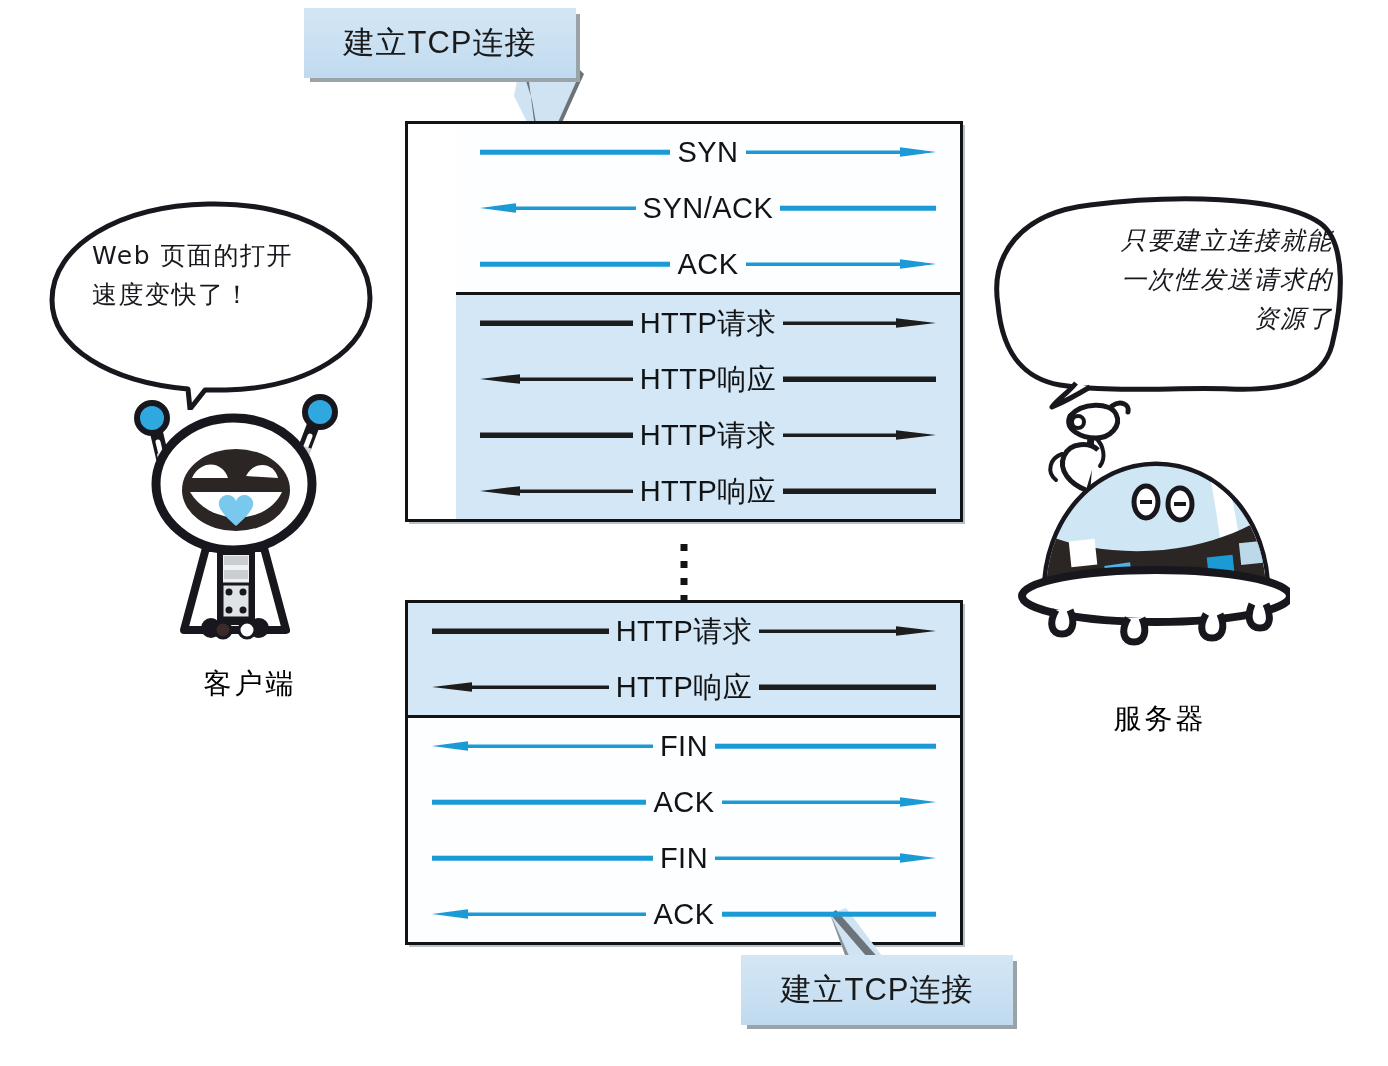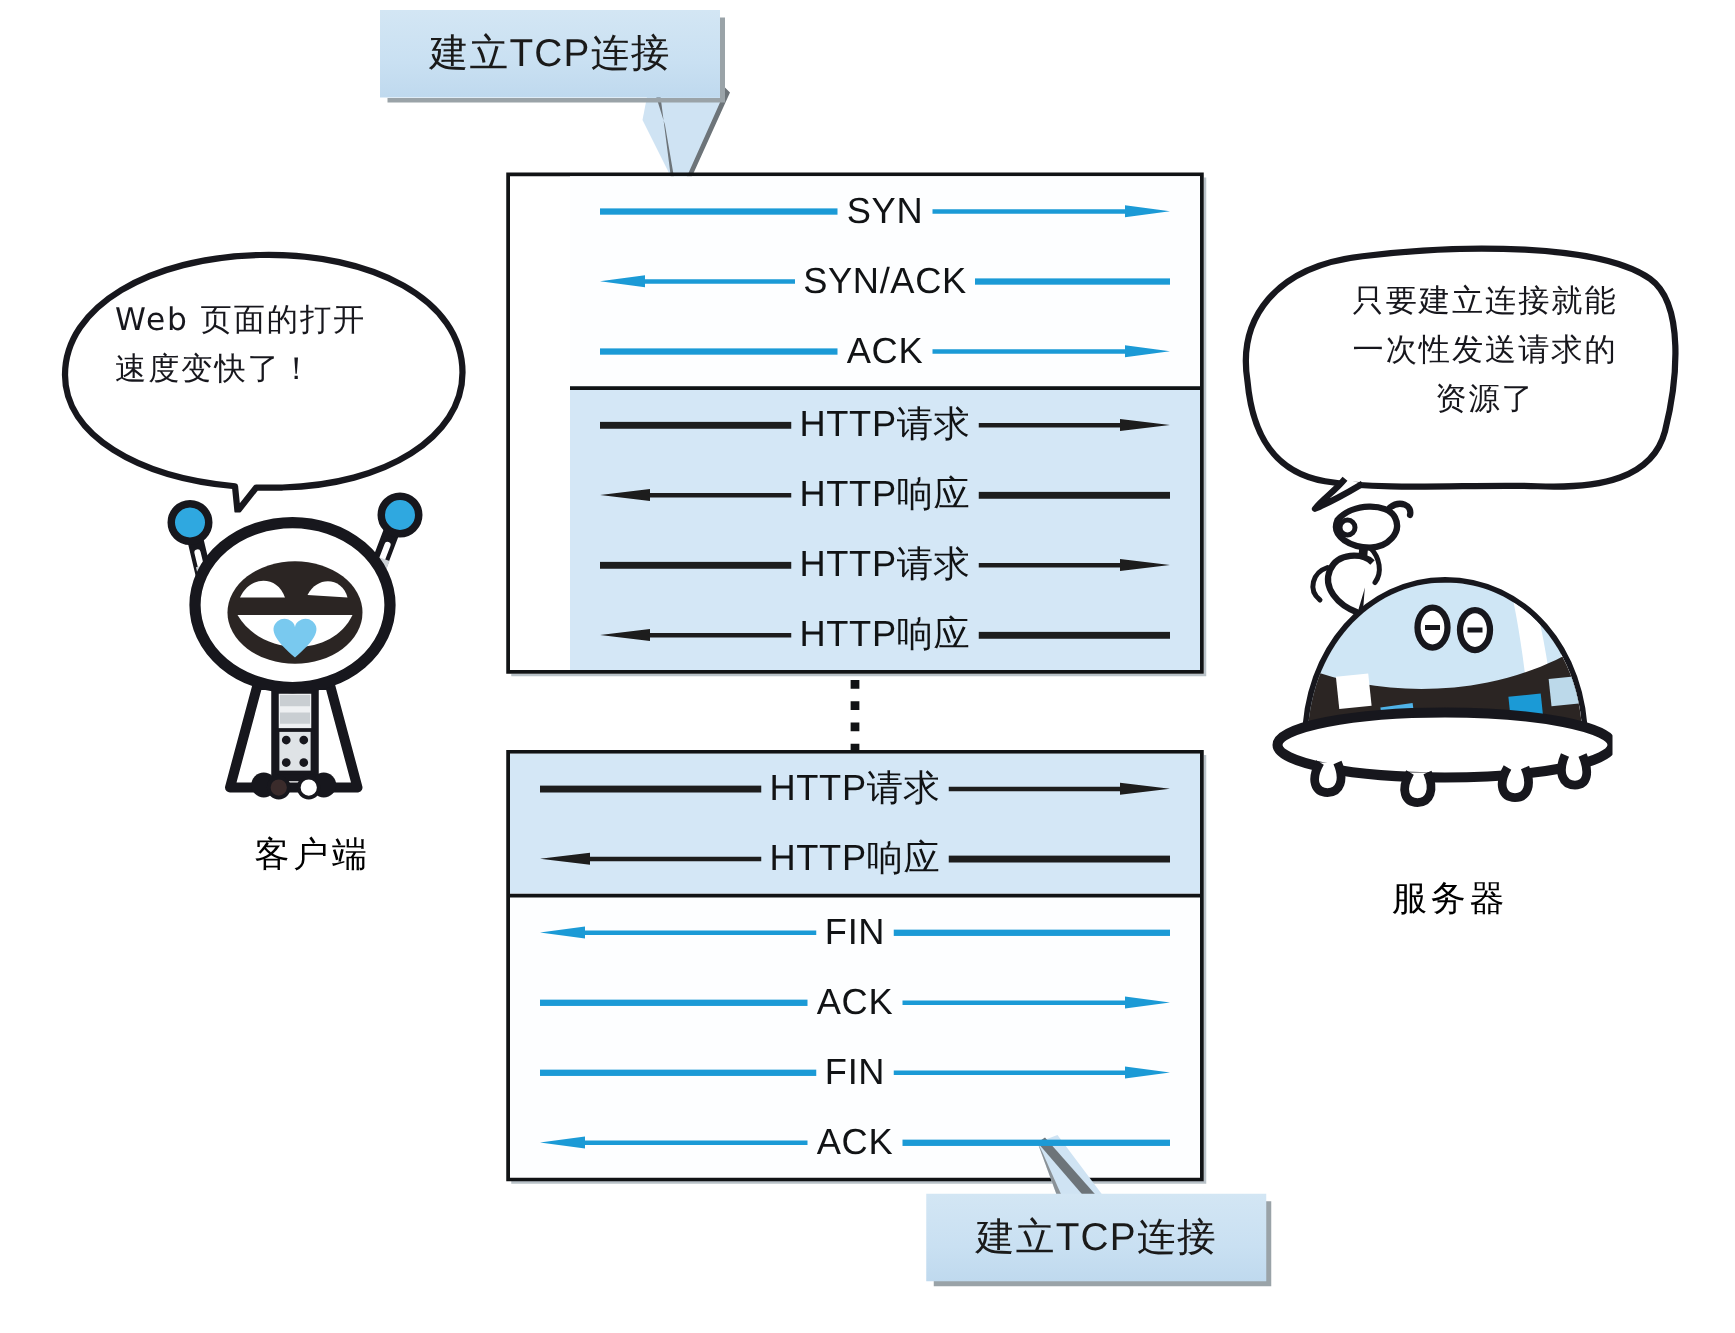--- a/index.html
+++ b/index.html
@@ -143,21 +143,22 @@
   #bubble-left-text {
     left: 92px;
     top: 237px;
     width: 250px;
     text-align: left;
   }
   #bubble-right-text {
     left: 1043px;
     top: 222px;
     width: 290px;
-    text-align: center;
+    text-align: right;
+    font-style: italic;
   }
 
   
   .figure-caption {
     position: absolute;
     font-size: 28px;
     letter-spacing: 3px;
     color: #000000;
     font-family: "Liberation Sans", "DejaVu Sans", sans-serif;
     text-align: center;
@@ -178,21 +179,21 @@
     <polygon points="50,5 110,5 110,20 74,96 44,36" fill="#cfe3f3" stroke="none"></polygon>
     <polygon points="52,8 58,14 68,92 72,98 62,40" fill="#6d7479"></polygon>
     <polygon points="108,8 114,14 76,98 72,98 106,22" fill="#6d7479"></polygon>
   </svg>
   <div class="callout" id="callout-top">
     <span>建立TCP连接</span>
   </div>
 
   <div id="sequence-frame">
 
-    <div class="seq-group" id="group-1" style="top:18px;padding-left:48px;">
+    <div class="seq-group" id="group-1" style="top:1px;padding-left:48px;">
 
       <div class="seq-block tcp">
 
         <div class="arrow-row blue">
           <svg class="seg left" width="234" height="24" viewBox="0 0 234 24" preserveAspectRatio="none">
             <rect x="0" y="7" width="234" height="11" fill="#1b9ad6"></rect>
           </svg>
           <span class="arrow-label">SYN</span>
           <svg class="seg right" width="234" height="34" viewBox="0 0 234 34" preserveAspectRatio="none">
             <path d="M0,12 L198,12 L198,2 L234,17 L198,32 L198,23 L0,23 Z" fill="#1b9ad6"></path>

